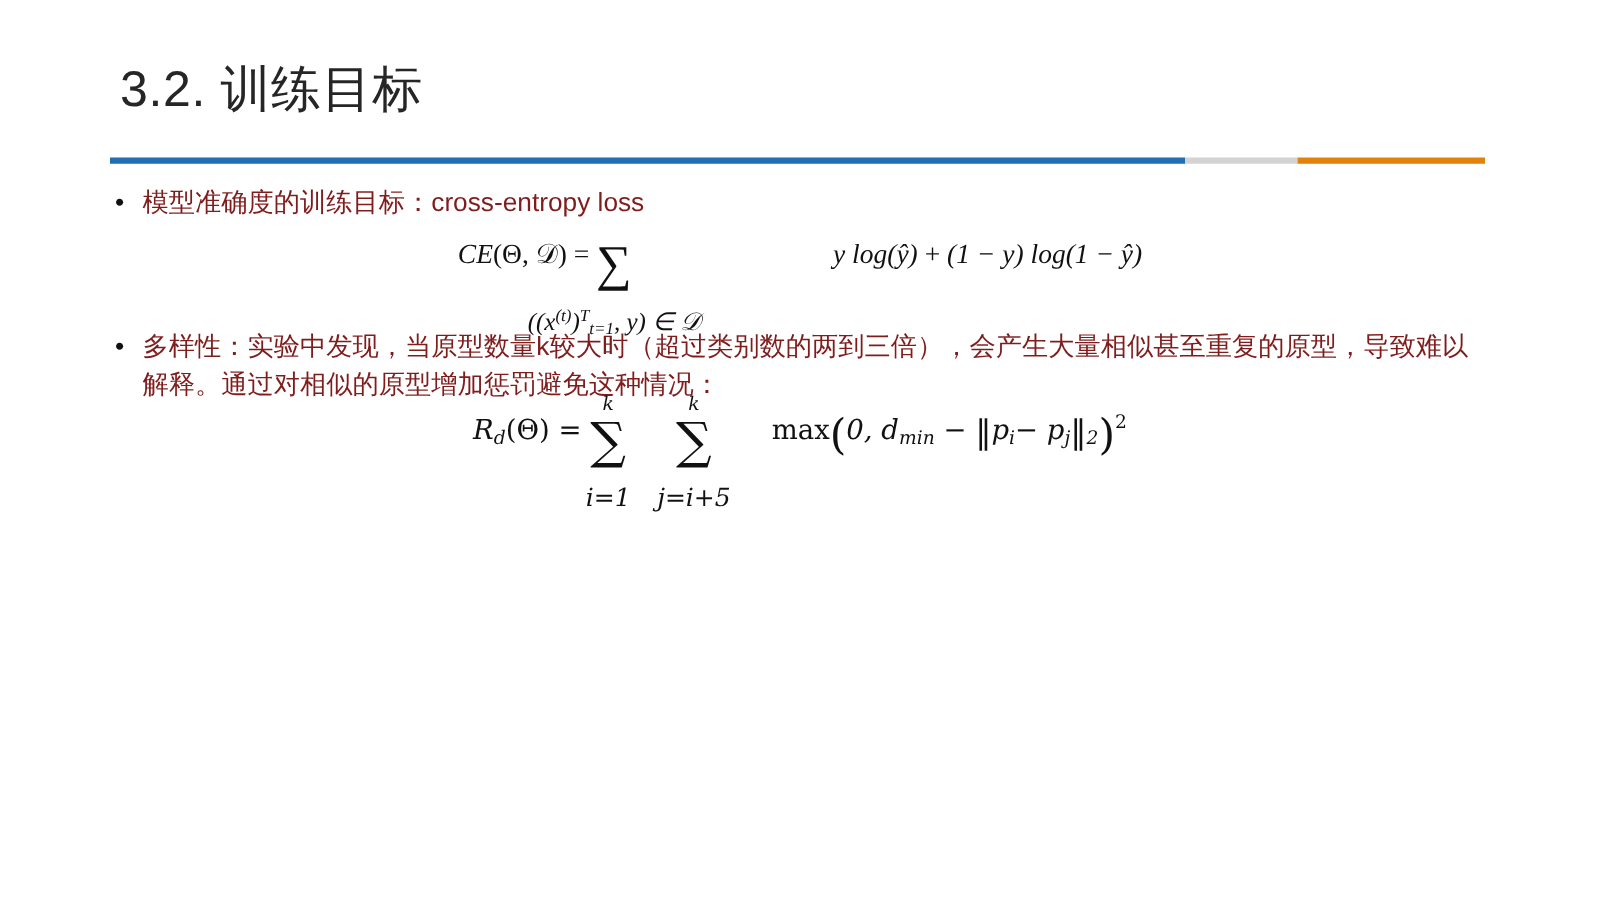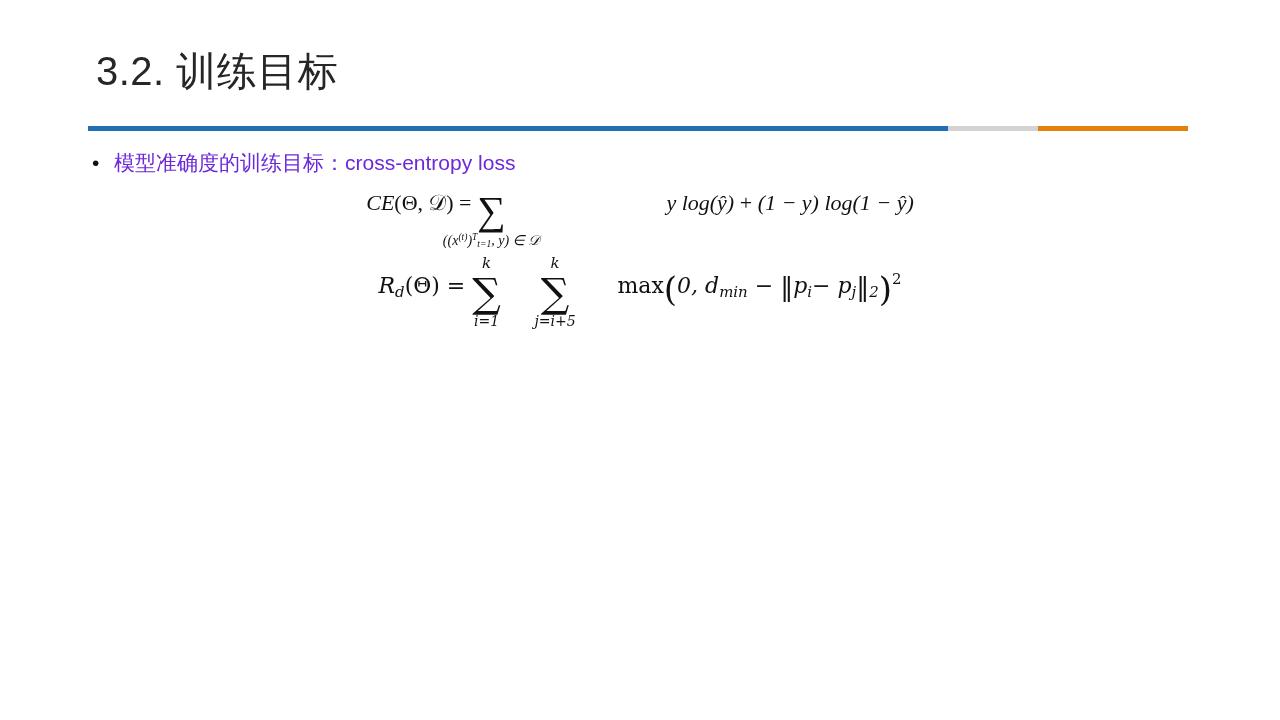--- a/index.html
+++ b/index.html
@@ -53,21 +53,21 @@
     position: absolute;
     left: 88px;
     top: 148px;
     width: 1104px;
   }
   .bullet {
     position: relative;
     padding-left: 26px;
     font-size: 21px;
     line-height: 1.42;
-    color: #6d28d9;
+    color: #7f1d1d;
     margin-bottom: 2px;
   }
   .bullet::before {
     content: "•";
     position: absolute;
     left: 4px;
     top: 0;
     font-size: 21px;
     color: #111111;
   }
@@ -102,22 +102,22 @@
     position: relative;
     font-size: 40px;
     line-height: 0.9;
     vertical-align: -14px;
     font-style: normal;
   }
   .big-op .lim-under {
     position: absolute;
     left: 50%;
     transform: translateX(-50%);
-    top: 40px;
-    font-size: 14px;
+    top: 54px;
+    font-size: 20px;
     white-space: nowrap;
     font-style: italic;
   }
   .big-op .lim-over {
     position: absolute;
     left: 50%;
     transform: translateX(-50%);
     top: -18px;
     font-size: 15px;
     white-space: nowrap;
@@ -165,20 +165,21 @@
       <span class="big-op">∑<span class="lim-under"><span>((</span><span>x</span><span class="sup">(t)</span>)<span class="sup">T</span><span class="sub">t=1</span><span>, y</span><span>) ∈ 𝒟</span></span></span>
       <span class="spacer-sum1"></span>
       <span class="mi">y log(ŷ)</span>
       <span class="mup">+</span>
       <span class="mi">(1 − y) log(1 − ŷ)</span>
     </div>
 
 
     <div class="sec-gap"></div>
 
+    <div class="bullet">多样性：实验中发现，当原型数量k较大时（超过类别数的两到三倍），会产生大量相似甚至重复的原型，导致难以解释。通过对相似的原型增加惩罚避免这种情况：</div>
 
     <div class="formula f2">
       <span class="mi">R</span><span class="sub">d</span><span class="mup">(Θ) =</span>
       <span class="big-op">∑<span class="lim-over">k</span><span class="lim-under">i=1</span></span>
       <span style="display:inline-block;width:26px"></span>
       <span class="big-op">∑<span class="lim-over">k</span><span class="lim-under">j=i+5</span></span>
       <span style="display:inline-block;width:34px"></span>
       <span class="mup">max</span><span class="bigparen2">(</span><span class="mi">0, d</span><span class="sub">min</span>
       <span class="mup">−</span>
       <span class="norm-bar">‖</span><span class="mi">p</span><span class="sub">i</span><span class="mi">− p</span><span class="sub">j</span><span class="norm-bar">‖</span><span class="sub">2</span><span class="bigparen2">)</span><span class="sup-sq">2</span>

